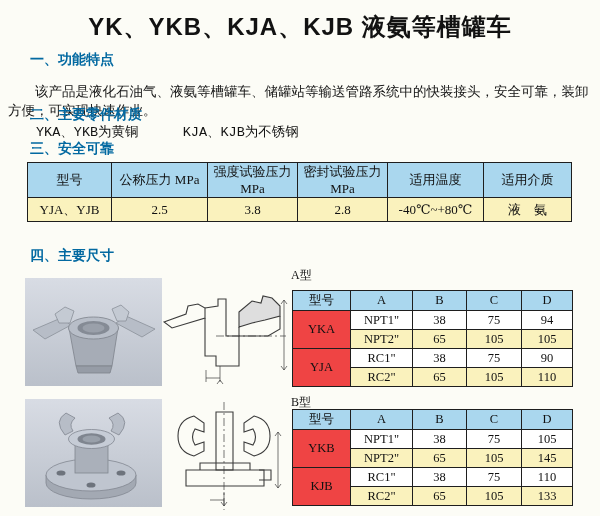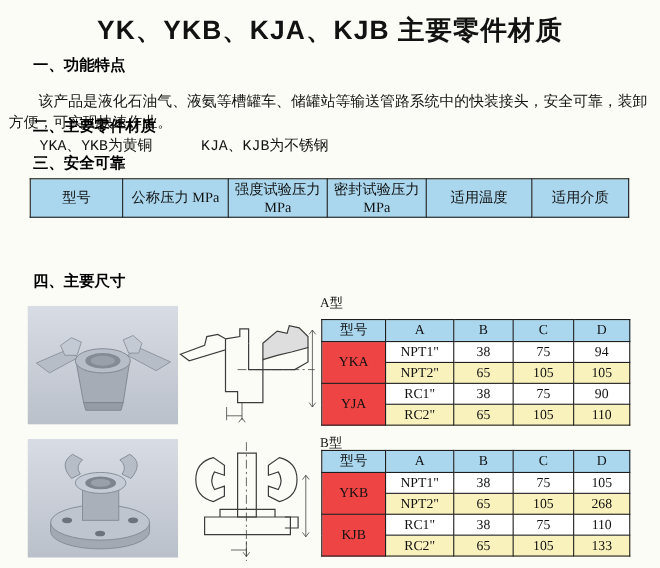--- a/index.html
+++ b/index.html
@@ -11,21 +11,21 @@
     color:#141414;
     overflow:hidden;
   }
   .title {
     position:absolute; top:11px; left:0; width:100%;
     text-align:center; font-size:24px; font-weight:bold;
     letter-spacing:1px; color:#121212;
   }
   .sec-heading {
     position:absolute; left:30px;
-    font-size:14px; font-weight:bold; color:#000000;
+    font-size:14px; font-weight:bold; color:#0369a1;
   }
   #sec1 { top:51px; } #sec2 { top:106px; } #sec3 { top:140px; } #sec4 { top:247px; }
   .body-text {
     position:absolute; top:82px; left:8px; width:586px;
     font-size:13.5px; line-height:19px; text-indent:2em;
     font-family:"Liberation Serif","DejaVu Serif",serif;
   }
   .materials {
     position:absolute; top:123px; left:36px;
     font-size:13.5px;
@@ -62,21 +62,21 @@
   .photo { position:absolute; left:25px; width:137px; height:108px; }
   #photo-a { top:278px; } #photo-b { top:399px; }
   .drawing { position:absolute; left:160px; width:130px; }
   #drawing-a { top:270px; height:124px; }
   #drawing-b { top:392px; height:122px; }
   svg { display:block; width:100%; height:100%; }
 </style>
 </head>
 <body>
 
-<h1 class="title">YK、YKB、KJA、KJB 主要零件材质</h1>
+<h1 class="title">YK、YKB、KJA、KJB 液氨等槽罐车</h1>
 
 <div class="sec-heading" id="sec1">一、功能特点</div>
 <p class="body-text">该产品是液化石油气、液氨等槽罐车、储罐站等输送管路系统中的快装接头，安全可靠，装卸方便，可实现快速作业。</p>
 
 <div class="sec-heading" id="sec2">二、主要零件材质</div>
 <div class="materials">
   <span>YKA、YKB为黄铜</span>
   <span class="mat-right">KJA、KJB为不锈钢</span>
 </div>
 
@@ -92,20 +92,28 @@
       <col style="width:88px">
     </colgroup>
   <tbody>
       <tr>
     <th>型号</th>
     <th>公称压力 MPa</th>
     <th>强度试验压力MPa</th>
     <th>密封试验压力MPa</th>
     <th>适用温度</th>
     <th>适用介质</th>
+  </tr>
+  <tr class="yellow">
+    <td>YJA、YJB</td>
+    <td>2.5</td>
+    <td>3.8</td>
+    <td>2.8</td>
+    <td>-40℃~+80℃</td>
+    <td>液　氨</td>
   </tr>
 </tbody>
   </table>
 
 <div class="sec-heading" id="sec4">四、主要尺寸</div>
 
 <div class="photo" id="photo-a">
   <svg viewBox="0 0 137 108">
     <defs>
       <linearGradient id="pbg1" x1="0" y1="0" x2="0" y2="1">
@@ -258,21 +266,21 @@
     <td rowspan="2" class="model-cell">YKB</td>
     <td>NPT1"</td>
     <td>38</td>
     <td>75</td>
     <td>105</td>
   </tr>
   <tr class="yellow">
     <td>NPT2"</td>
     <td>65</td>
     <td>105</td>
-    <td>268</td>
+    <td>145</td>
   </tr>
   <tr>
     <td rowspan="2" class="model-cell">KJB</td>
     <td>RC1"</td>
     <td>38</td>
     <td>75</td>
     <td>110</td>
   </tr>
   <tr class="yellow">
     <td>RC2"</td>

